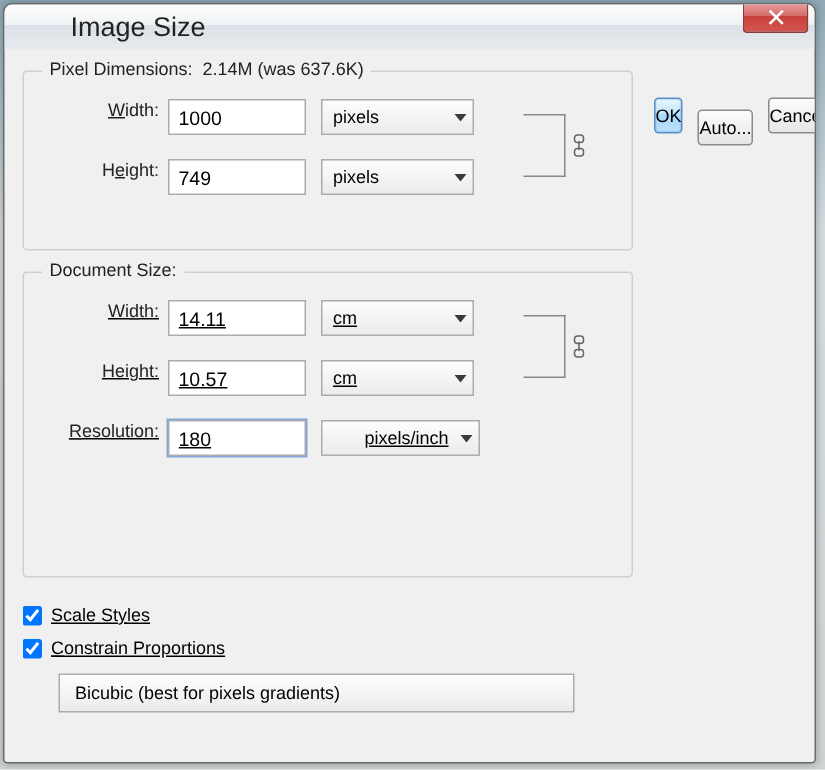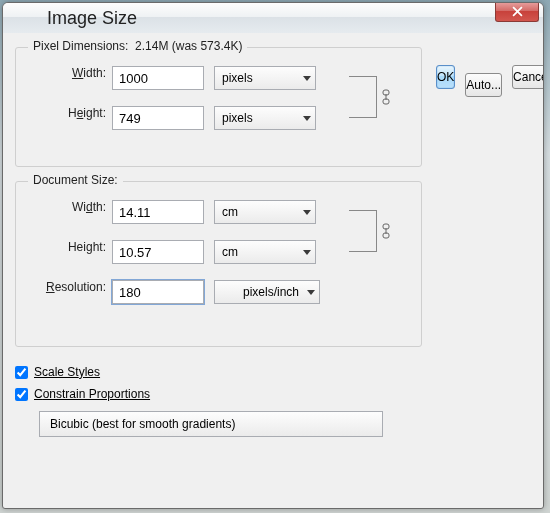--- a/index.html
+++ b/index.html
@@ -155,21 +155,21 @@
         </svg>
     </div>
   </div>
 
   <div class="client">
     <div class="left-col">
 
       <div class="group" style="height:120px;">
         <div class="group-label">
           <span>Pixel Dimensions:</span>&nbsp;
-          <span>2.14M (was 573.4K)</span>
+          <span>2.14M (was 637.6K)</span>
         </div>
         <div class="row">
           <div class="field-label"><span class="ul">W</span>idth:</div>
           <input class="txt" value="1000" style="">
           <div class="combo">
             <span>pixels</span>
             <span class="cd"></span>
           </div>
         </div>
         <div class="row">
@@ -183,21 +183,21 @@
         <div class="link-bracket" style="right:44px;top:28px;height:42px;"></div>
         <div class="link-icon" style="right:28px;top:40px;">
           <svg viewBox="0 0 10 16">
               <rect x="2" y="1" width="6" height="5" rx="2" fill="none" stroke="#666"></rect>
               <rect x="2" y="10" width="6" height="5" rx="2" fill="none" stroke="#666"></rect>
               <line x1="5" y1="5" x2="5" y2="11" stroke="#666"></line>
             </svg>
         </div>
       </div>
 
-      <div class="group" style="height:166px;">
+      <div class="group" style="height:204px;text-decoration:underline;">
         <div class="group-label">Document Size:</div>
         <div class="row">
           <div class="field-label">Wi<span class="ul">d</span>th:</div>
           <input class="txt" value="14.11" style="">
           <div class="combo">
             <span>cm</span>
             <span class="cd"></span>
           </div>
         </div>
         <div class="row">
@@ -229,21 +229,21 @@
       <div class="checks">
         <div class="check-row">
           <input type="checkbox" checked="" style="">
           <label>Scale St<span class="ul">y</span>les</label>
         </div>
         <div class="check-row">
           <input type="checkbox" checked="" style="">
           <label><span class="ul">C</span>onstrain Proportions</label>
         </div>
         <div class="resample-combo">
-          <span>Bicubic (best for smooth gradients)</span>
+          <span>Bicubic (best for pixels gradients)</span>
           <span class="cd"></span>
         </div>
       </div>
 
     </div>
 
     <div class="right-col">
       <button class="btn default">OK</button>
       <button class="btn" style="margin-top:8px;"><span class="ul">A</span>uto...</button>
       <button class="btn">Cancel</button>

